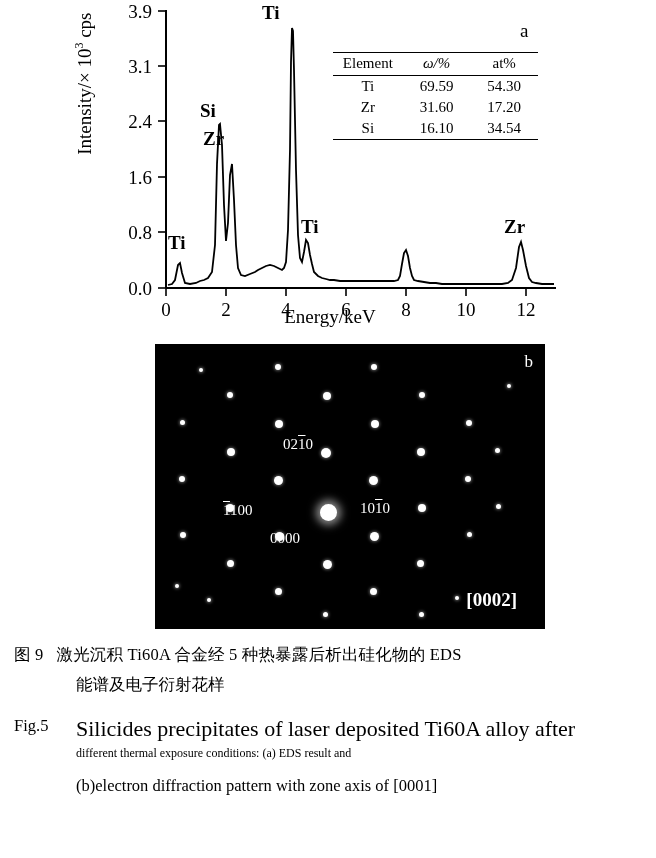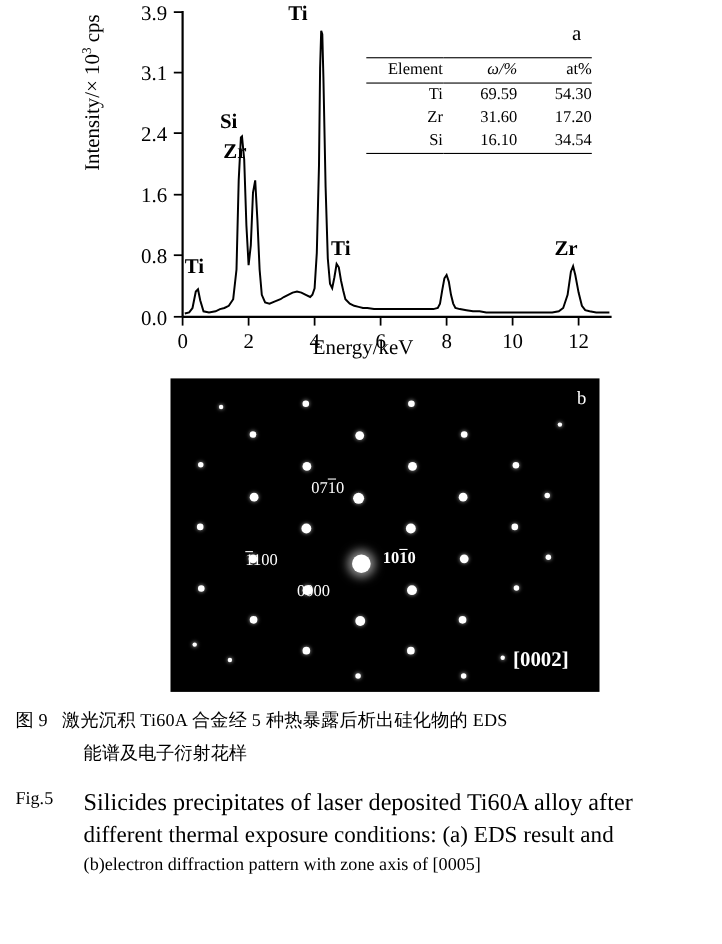--- a/index.html
+++ b/index.html
@@ -74,21 +74,21 @@
     top: 52px;
     width: 205px;
     font-size: 15px;
   }
   #eds-table table {
     border-collapse: collapse;
     width: 100%;
   }
   #eds-table th, #eds-table td {
     padding: 2px 0 2px 0;
-    text-align: right;
+    text-align: center;
     font-weight: normal;
     font-family: "Liberation Serif", serif;
     font-size: 15px;
   }
   #eds-table thead th { padding-bottom: 3px; }
   #eds-table .rule-top { border-top: 1.6px solid #000; }
   #eds-table .rule-mid { border-top: 1.1px solid #000; }
   #eds-table .rule-bot { border-bottom: 1.6px solid #000; }
   #eds-table td.col-el { width: 34%; }
   #eds-table td.col-w  { width: 33%; }
@@ -176,21 +176,21 @@
     top: 72px;
     width: 560px;
     font-size: 22px;
     text-align: justify;
   }
   .cap-en-l2 {
     position: absolute;
     left: 76px;
     top: 102px;
     width: 560px;
-    font-size: 21px;
+    font-size: 12px;
     text-align: justify;
   }
   .cap-en-l3 {
     position: absolute;
     left: 76px;
     top: 132px;
     width: 560px;
     font-size: 16.5px;
   }
   .j1 { display: flex; justify-content: space-between; }
@@ -336,26 +336,26 @@
   <div class="spot" style="left:341px; top:160px; width:5px; height:5px;"></div>
   <div class="spot" style="left:264px; top:268px; width:5px; height:5px;"></div>
   <div class="spot" style="left:168px; top:268px; width:5px; height:5px;"></div>
   <div class="spot" style="left:300px; top:252px; width:4px; height:4px;"></div>
   <div class="spot" style="left:52px;  top:254px; width:4px; height:4px;"></div>
   <div class="spot" style="left:20px;  top:240px; width:4px; height:4px;"></div>
   <div class="spot" style="left:352px; top:40px;  width:4px; height:4px;"></div>
   <div class="spot" style="left:44px;  top:24px;  width:4px; height:4px;"></div>
 
   <div class="diff-label" style="left:128px; top:92px;">
-    <span>07</span><span class="ovl">1</span><span>0</span>
+    <span>02</span><span class="ovl">1</span><span>0</span>
   </div>
   <div class="diff-label" style="left:68px; top:158px;">
     <span></span><span class="ovl">1</span><span>100</span>
   </div>
-  <div class="diff-label" style="left:193px; top:156px;font-weight:bold;">
+  <div class="diff-label" style="left:205px; top:156px;">
     <span>10</span><span class="ovl">1</span><span>0</span>
   </div>
   <div class="diff-label" style="left:115px; top:186px;">0000</div>
 
   <div class="panel-label-b">b</div>
   <div class="zone-axis">[0002]</div>
 </div>
 
 <div id="caption">
   <div class="cap-cn-line1">
@@ -363,14 +363,14 @@
   </div>
   <div class="cap-cn-line2">能谱及电子衍射花样</div>
 
   <div class="cap-en-lbl">Fig.5</div>
   <div class="cap-en-l1 j1">
     <span>Silicides precipitates of laser deposited Ti60A alloy after</span>
   </div>
   <div class="cap-en-l2 j1">
     <span>different thermal exposure conditions: (a) EDS result and</span>
   </div>
-  <div class="cap-en-l3">(b)electron diffraction pattern with zone axis of [0005]</div>
+  <div class="cap-en-l3">(b)electron diffraction pattern with zone axis of [0001]</div>
 </div>
 
 </body></html>

